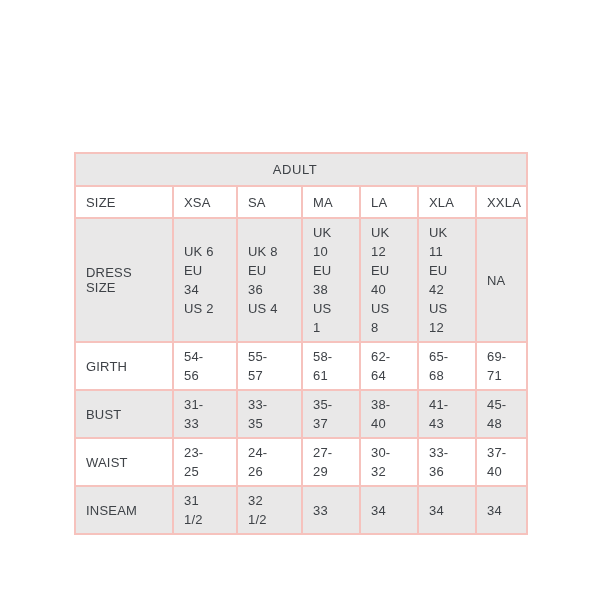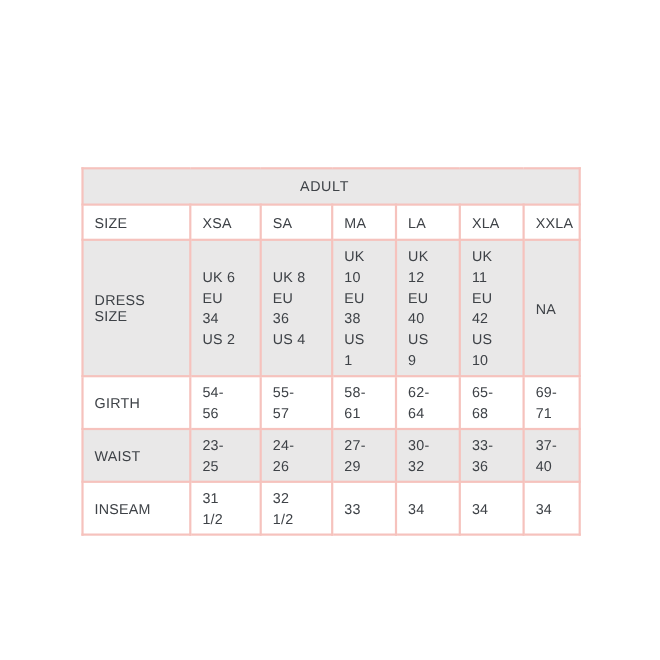--- a/index.html
+++ b/index.html
@@ -89,26 +89,26 @@
             <div>US 4</div>
           </td>
           <td>
             <div>UK 10</div>
             <div>EU 38</div>
             <div>US 1</div>
           </td>
           <td>
             <div>UK 12</div>
             <div>EU 40</div>
-            <div>US 9</div>
+            <div>US 8</div>
           </td>
           <td>
             <div>UK 11</div>
             <div>EU 42</div>
-            <div>US 10</div>
+            <div>US 12</div>
           </td>
           <td>
             <div>NA</div>
           </td>
         </tr>
         <tr>
           <th>GIRTH</th>
           <td>
             <div>54-56</div>
           </td>
@@ -119,20 +119,41 @@
             <div>58-61</div>
           </td>
           <td>
             <div>62-64</div>
           </td>
           <td>
             <div>65-68</div>
           </td>
           <td>
             <div>69-71</div>
+          </td>
+        </tr>
+        <tr>
+          <th>BUST</th>
+          <td>
+            <div>31-33</div>
+          </td>
+          <td>
+            <div>33-35</div>
+          </td>
+          <td>
+            <div>35-37</div>
+          </td>
+          <td>
+            <div>38-40</div>
+          </td>
+          <td>
+            <div>41-43</div>
+          </td>
+          <td>
+            <div>45-48</div>
           </td>
         </tr>
         <tr>
           <th>WAIST</th>
           <td>
             <div>23-25</div>
           </td>
           <td>
             <div>24-26</div>
           </td>

